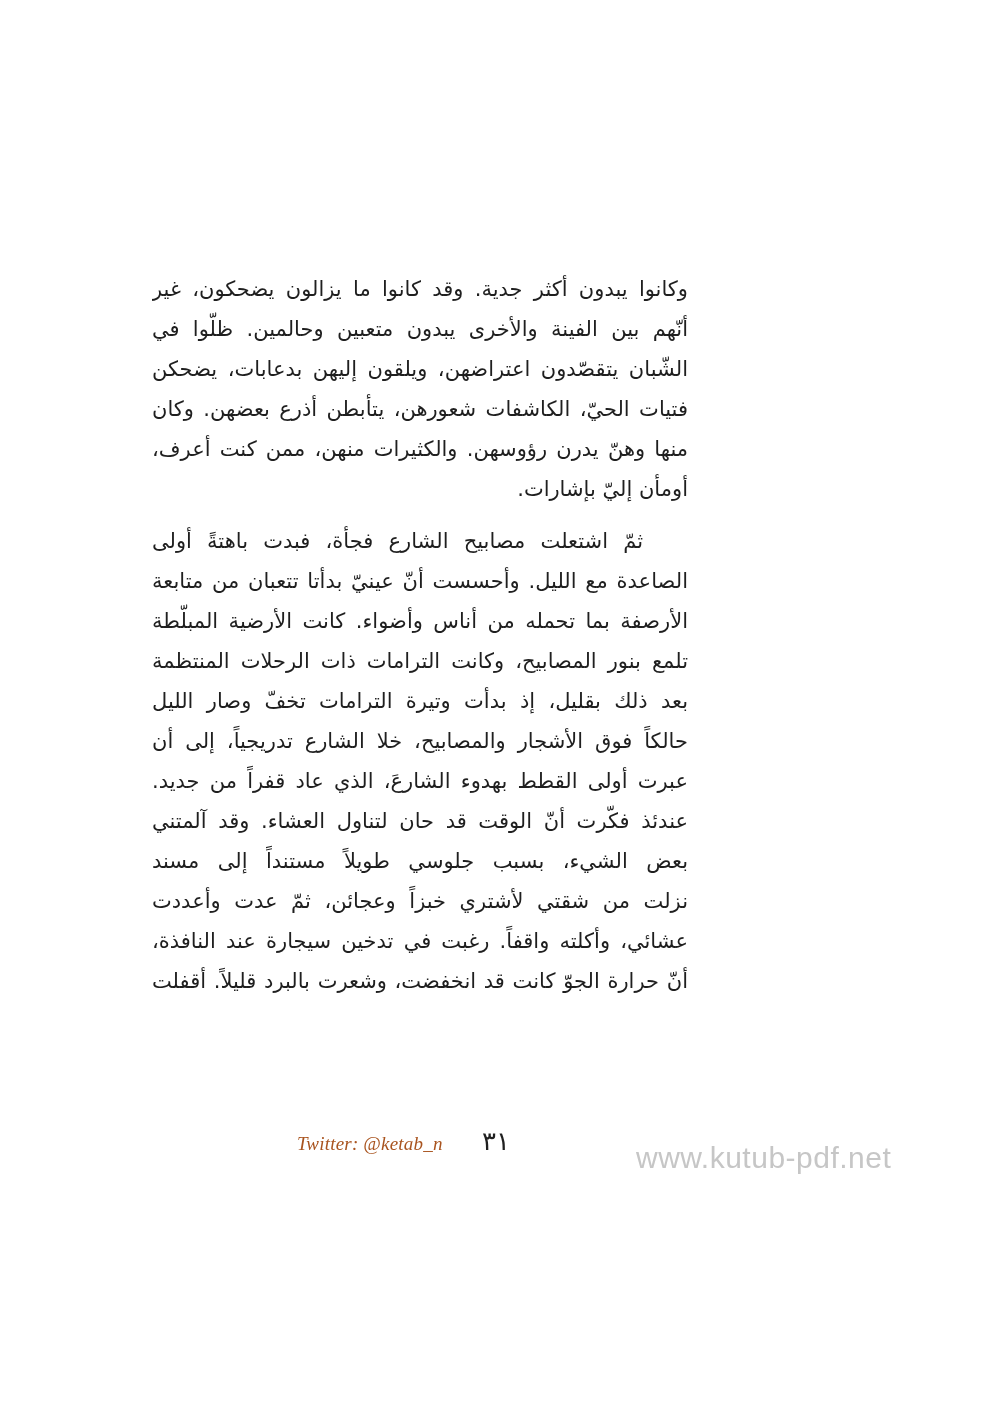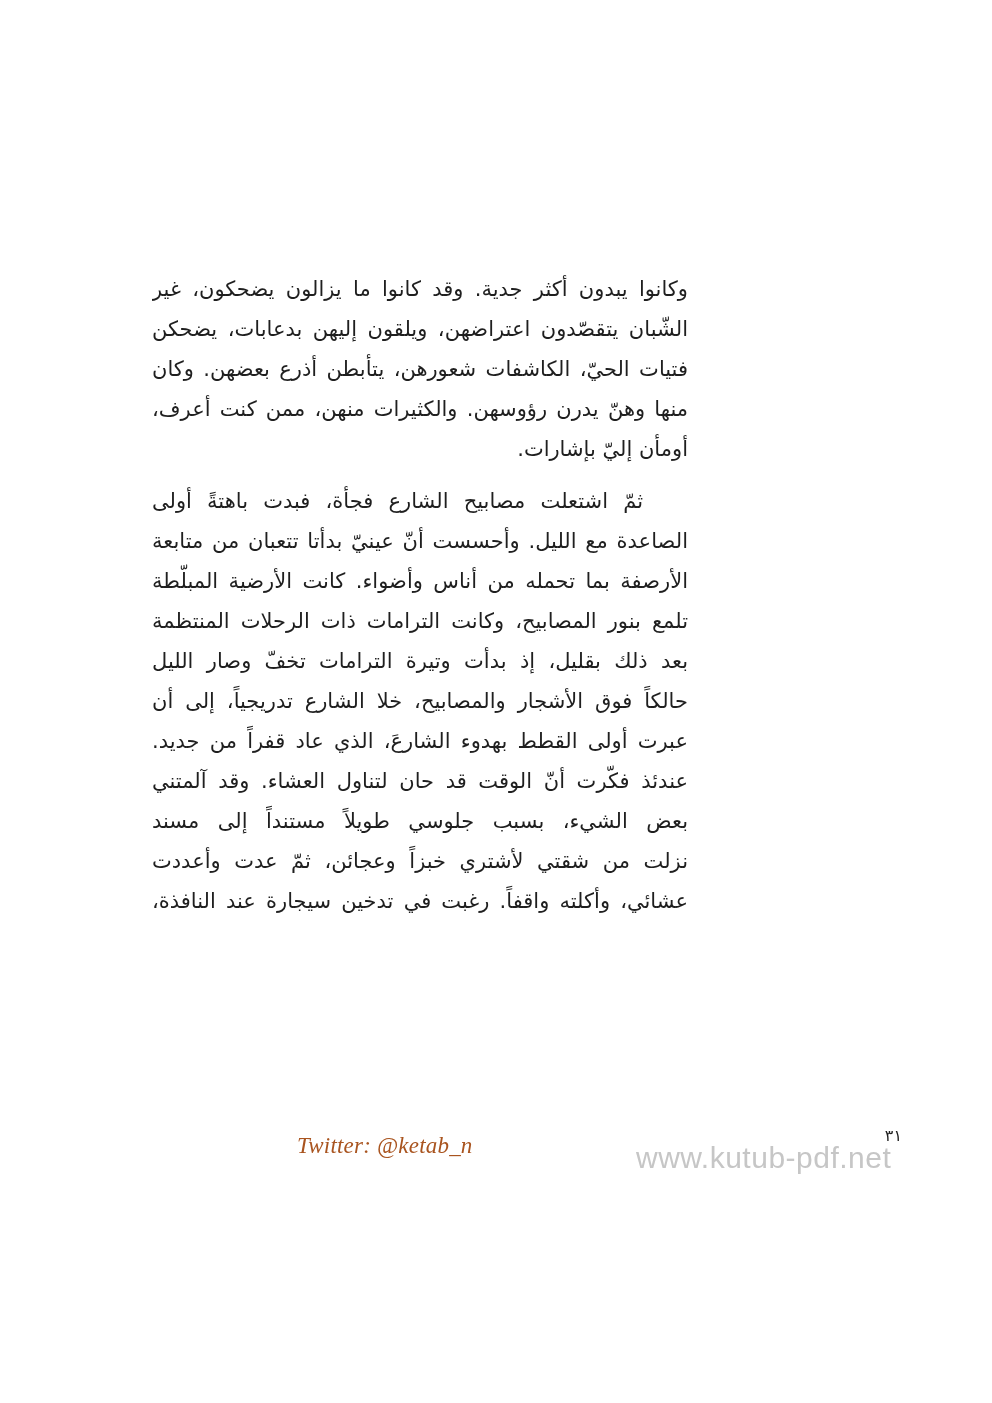--- a/index.html
+++ b/index.html
@@ -49,32 +49,32 @@
   .line.indented{
     padding-right:45px;
   }
   
   .footer-twitter{
     position:absolute;
     left:207px;
     top:1120px;
     font-family:"Liberation Serif", serif;
     font-style:italic;
-    font-size:23px;
+    font-size:19px;
     color:var(--twitter-color);
     letter-spacing:0.2px;
     cursor:pointer;
   }
   .page-number{
     position:absolute;
     left:0;
     right:0;
     top:1113px;
-    text-align:right;
-    font-size:16px;
+    text-align:center;
+    font-size:26px;
     color:var(--text-color);
     font-family:"DejaVu Sans", sans-serif;
   }
   .watermark{
     position:absolute;
     left:546px;
     top:1128px;
     font-family:"Liberation Sans", sans-serif;
     font-size:30px;
     color:var(--watermark-color);
@@ -83,37 +83,39 @@
   }
 </style>
 </head>
 <body>
 
 <div class="page">
 
   <div class="text-block" dir="rtl" lang="ar">
     <div class="paragraph">
         <div class="line">وكانوا يبدون أكثر جدية. وقد كانوا ما يزالون يضحكون، غير</div>
+        <div class="line">أنّهم بين الفينة والأخرى يبدون متعبين وحالمين. ظلّوا في</div>
         <div class="line">الشّبان يتقصّدون اعتراضهن، ويلقون إليهن بدعابات، يضحكن</div>
         <div class="line">فتيات الحيّ، الكاشفات شعورهن، يتأبطن أذرع بعضهن. وكان</div>
         <div class="line">منها وهنّ يدرن رؤوسهن. والكثيرات منهن، ممن كنت أعرف،</div>
         <div class="line flush">أومأن إليّ بإشارات.</div>
       </div>
     <div class="paragraph">
         <div class="line indented">ثمّ اشتعلت مصابيح الشارع فجأة، فبدت باهتةً أولى النجوم</div>
         <div class="line">الصاعدة مع الليل. وأحسست أنّ عينيّ بدأتا تتعبان من متابعة</div>
         <div class="line">الأرصفة بما تحمله من أناس وأضواء. كانت الأرضية المبلّطة</div>
         <div class="line">تلمع بنور المصابيح، وكانت الترامات ذات الرحلات المنتظمة</div>
         <div class="line">بعد ذلك بقليل، إذ بدأت وتيرة الترامات تخفّ وصار الليل</div>
         <div class="line">حالكاً فوق الأشجار والمصابيح، خلا الشارع تدريجياً، إلى أن</div>
         <div class="line">عبرت أولى القطط بهدوء الشارعَ، الذي عاد قفراً من جديد.</div>
         <div class="line">عندئذ فكّرت أنّ الوقت قد حان لتناول العشاء. وقد آلمتني رقبتي</div>
         <div class="line">بعض الشيء، بسبب جلوسي طويلاً مستنداً إلى مسند الكرسي.</div>
         <div class="line">نزلت من شقتي لأشتري خبزاً وعجائن، ثمّ عدت وأعددت</div>
         <div class="line">عشائي، وأكلته واقفاً. رغبت في تدخين سيجارة عند النافذة، بيد</div>
+        <div class="line">أنّ حرارة الجوّ كانت قد انخفضت، وشعرت بالبرد قليلاً. أقفلت</div>
       </div>
   </div>
 
   <div class="footer-twitter">Twitter: @ketab_n</div>
 
   <div class="page-number" dir="rtl">٣١</div>
 
   <div class="watermark">www.kutub-pdf.net</div>
 
 </div>

